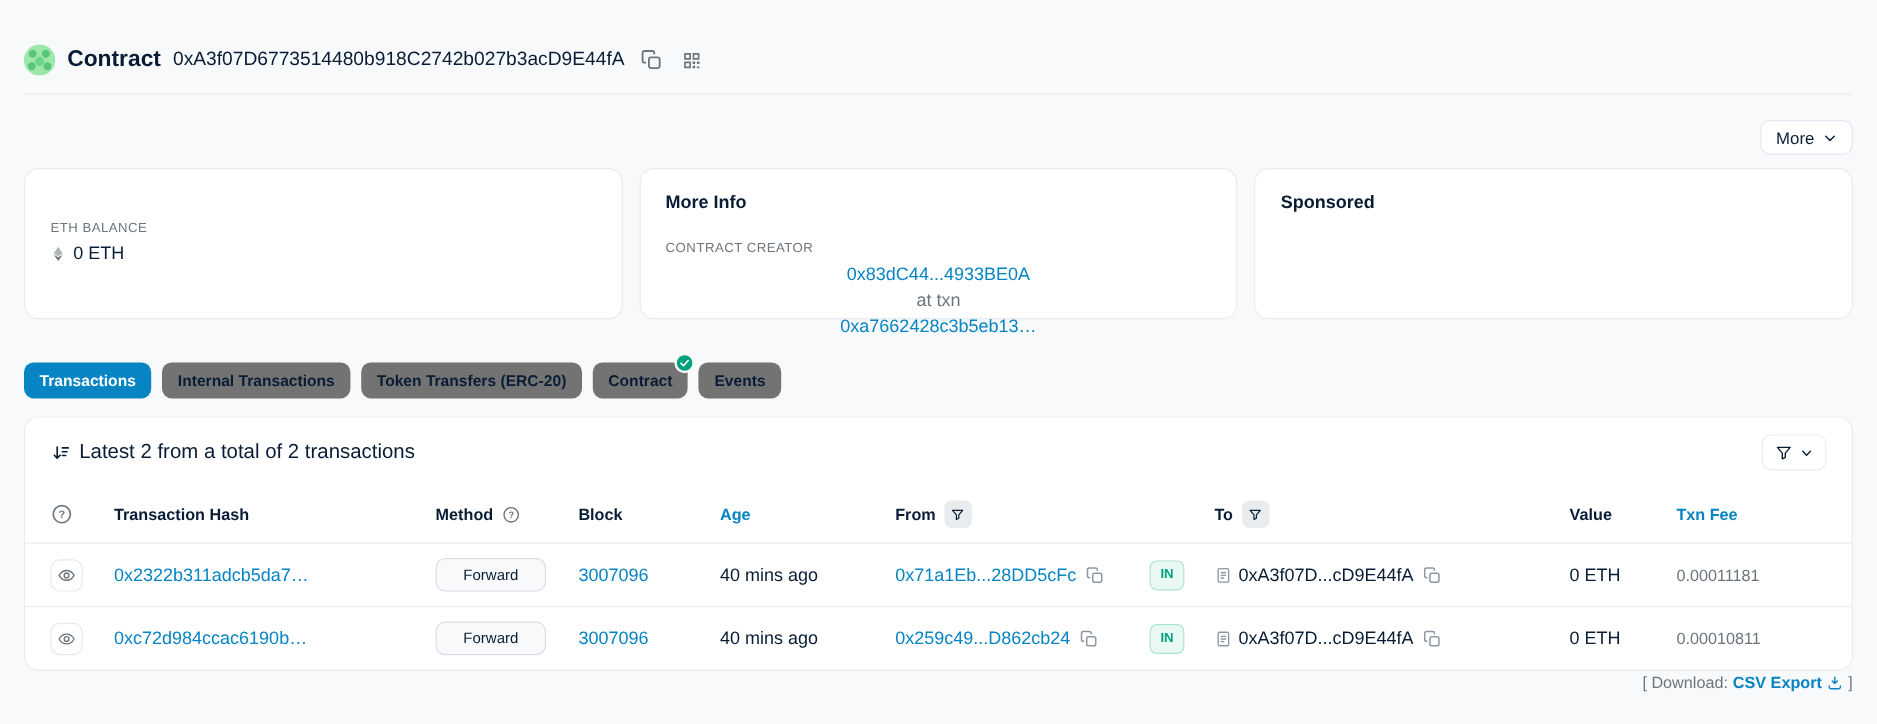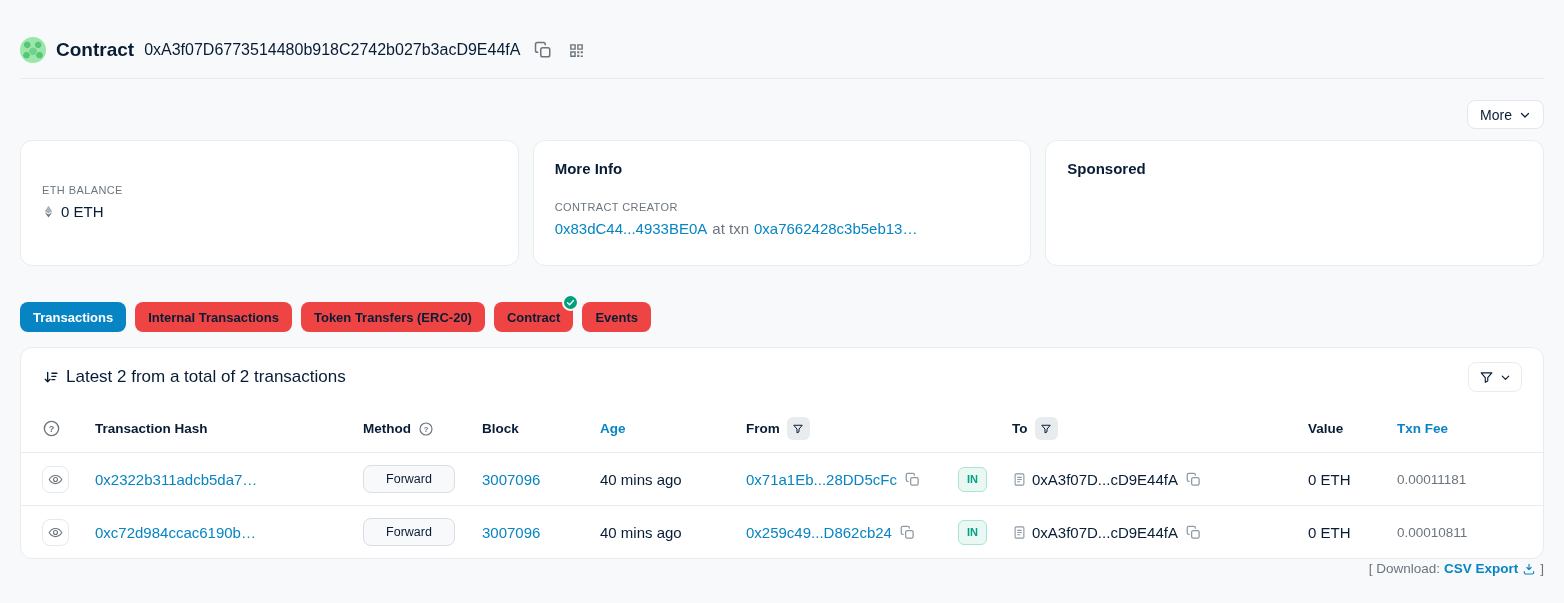--- a/index.html
+++ b/index.html
@@ -48,30 +48,30 @@
     flex: 1; height: 126px; background: #fff;
     border: 1px solid #e9ecef; border-radius: 12px;
     padding: 19px 21px;
   }
   .card-title { font-size: 15px; font-weight: 700; }
   .caps-label {
     margin-top: 24px; font-size: 11px; letter-spacing: .4px;
     color: #6c757d; font-weight: 400;
   }
   .balance-line { margin-top: 7px; display: flex; align-items: center; gap: 6px; font-size: 15px; }
-  .creator-line { margin-top: 7px; font-size: 15px; display: flex; align-items: center; gap: 5px; white-space: nowrap; }
+  .creator-line { margin-top: 7px; font-size: 15px; display: flex; align-items: center; gap: 5px; white-space: nowrap; flex-direction: column; }
   .link { color: #0784c3; text-decoration: none; cursor: pointer; }
   .muted { color: #6c757d; }
 
   
   .tabs { display: flex; gap: 9px; margin-top: 36px; }
   .tab {
     position: relative; height: 30px; padding: 0 13px;
     display: inline-flex; align-items: center;
-    background: #ef4444; border: none; border-radius: 8px;
+    background: #737373; border: none; border-radius: 8px;
     font-family: inherit; font-size: 13px; font-weight: 600; color: #081d35;
     cursor: pointer;
   }
   .tab.active { background: #0784c3; color: #fff; }
   .verified-badge {
     position: absolute; top: -8px; right: -6px;
     width: 17px; height: 17px; border-radius: 50%;
     background: #00a07d; border: 2px solid #f8f9fb;
     display: flex; align-items: center; justify-content: center;
   }

